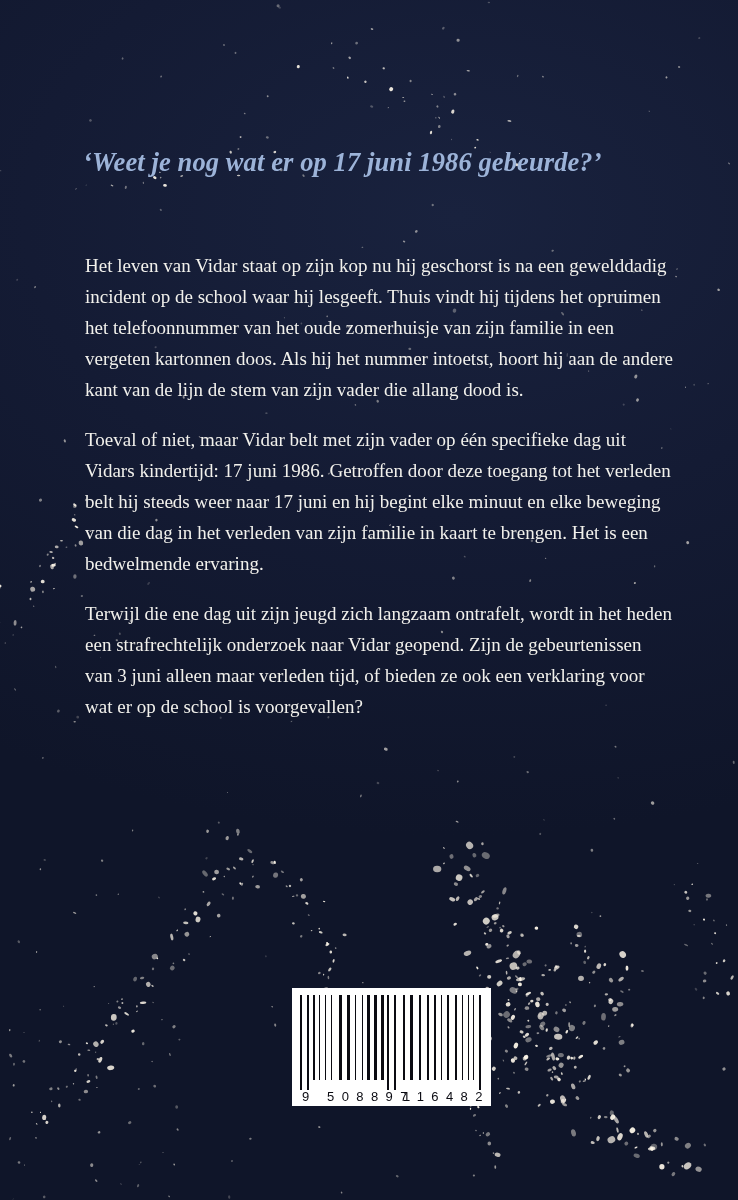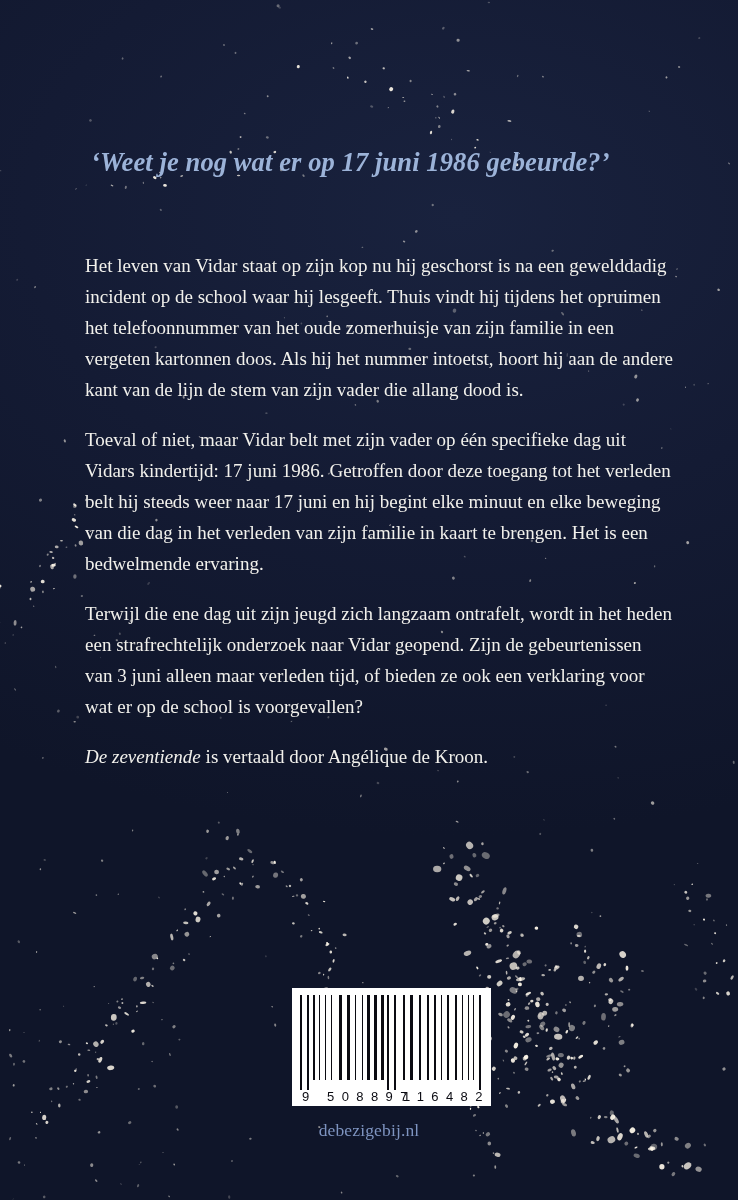--- a/index.html
+++ b/index.html
@@ -37,21 +37,21 @@
   
   .content {
     position:absolute;
     left:83px;
     top:0;
     width:590px;
   }
 
   .headline {
     position:absolute;
-    left:8px;
+    left:0;
     top:147px;
     width:600px;
     font-family:"Liberation Serif", serif;
     font-style:italic;
     font-weight:bold;
     font-size:26.5px;
     letter-spacing:0.1px;
     line-height:1.18;
     color:#9cb3d8;
     white-space:nowrap;
@@ -827,21 +827,20 @@
   </div>
 
   <div class="content">
 
     <div class="headline">‘Weet je nog wat er op 17 juni 1986 gebeurde?’</div>
 
     <div class="body-copy">
       <p>Het leven van Vidar staat op zijn kop nu hij geschorst is na een gewelddadig incident op de school waar hij lesgeeft. Thuis vindt hij tijdens het opruimen het telefoonnummer van het oude zomerhuisje van zijn familie in een vergeten kartonnen doos. Als hij het nummer intoetst, hoort hij aan de andere kant van de lijn de stem van zijn vader die allang dood is.</p>
       <p>Toeval of niet, maar Vidar belt met zijn vader op één specifieke dag uit Vidars kindertijd: 17 juni 1986. Getroffen door deze toegang tot het verleden belt hij steeds weer naar 17 juni en hij begint elke minuut en elke beweging van die dag in het verleden van zijn familie in kaart te brengen. Het is een bedwelmende ervaring.</p>
       <p>Terwijl die ene dag uit zijn jeugd zich langzaam ontrafelt, wordt in het heden een strafrechtelijk onderzoek naar Vidar geopend. Zijn de gebeurtenissen van 3 juni alleen maar verleden tijd, of bieden ze ook een verklaring voor wat er op de school is voorgevallen?</p>
-      <p><em>De zeventiende</em><span> is vertaald door Angélique de Kroon.</span></p>
     </div>
 
   </div>
 
   <div class="barcode-box">
     <div class="bars">
         <i class="guard" style="left: 0px; width: 2px;"></i>
         <i class="guard" style="left: 7px; width: 2px;"></i>
         <i style="left: 13px; width: 2px;"></i>
         <i style="left: 19px; width: 1px;"></i>
@@ -869,15 +868,14 @@
         <i style="left: 173px; width: 1px;"></i>
         <i class="guard" style="left: 179px; width: 2px;"></i>
       </div>
     <div class="barcode-digits">
       <span style="left:2px">9</span>
       <span style="left:27px;letter-spacing:7.4px">508897</span>
       <span style="left:103px;letter-spacing:7.4px">116482</span>
     </div>
   </div>
 
-  <div class="publisher-url">debezigebij.nl</div>
 
 </div>
 
 </body></html>

